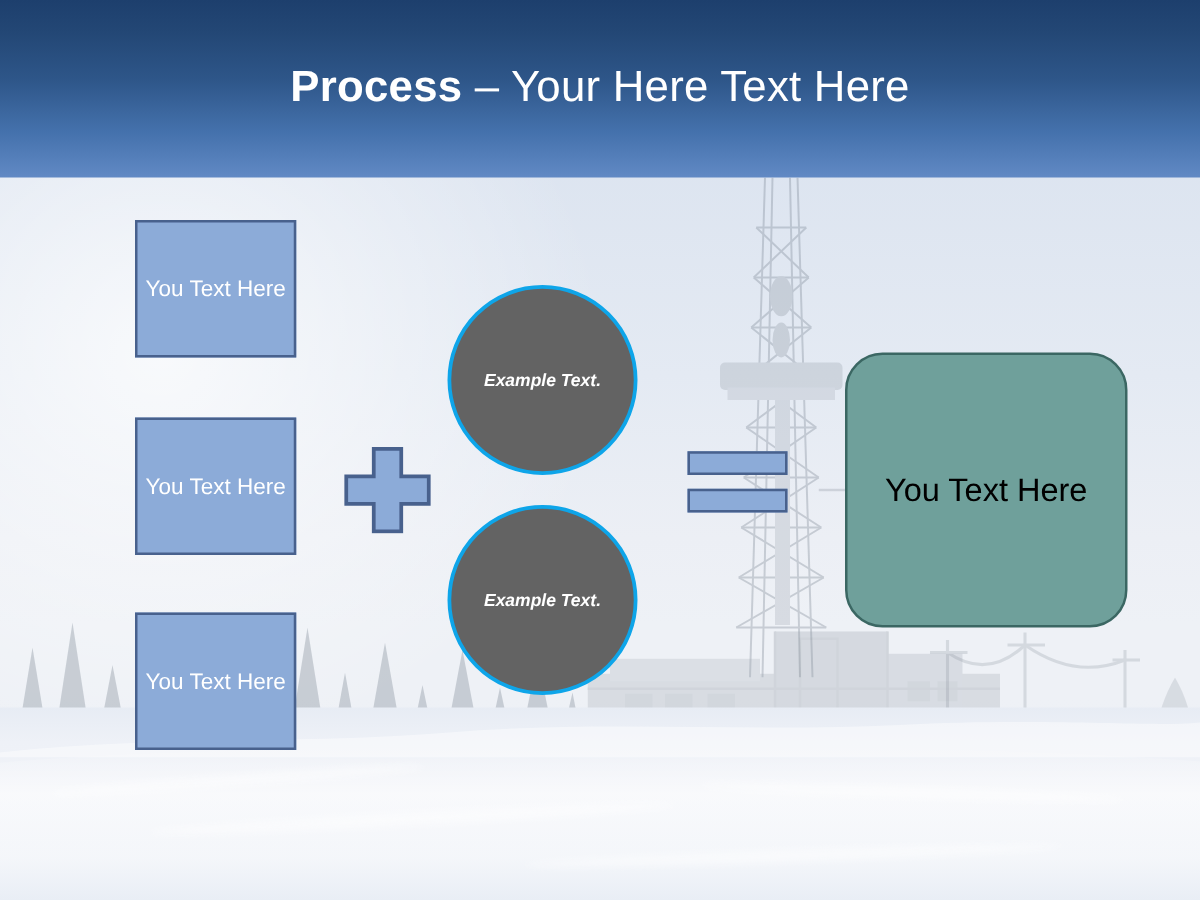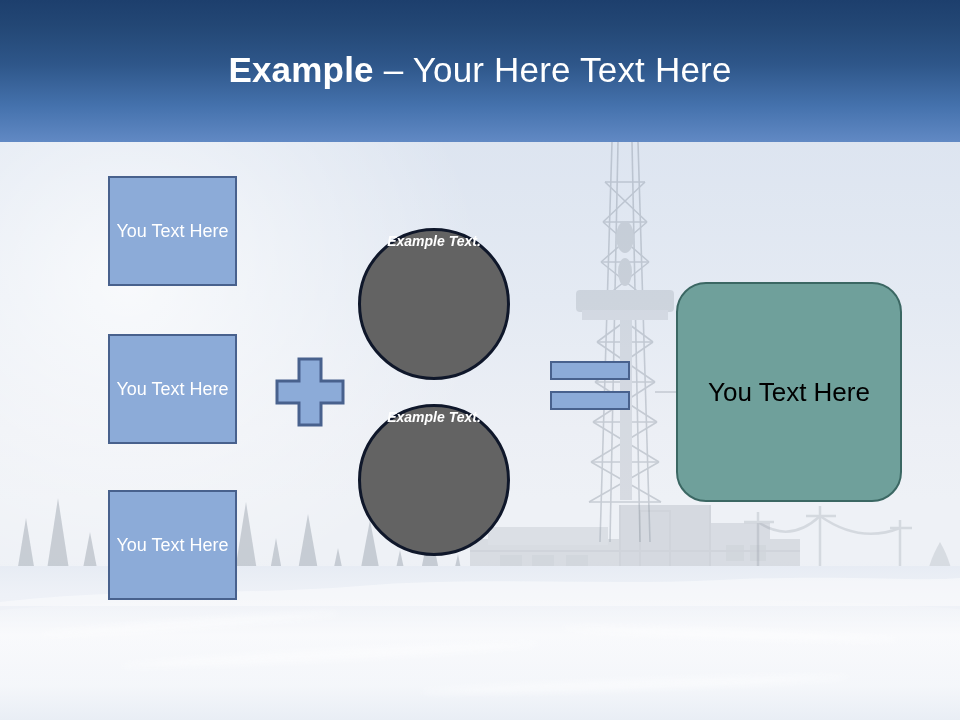--- a/index.html
+++ b/index.html
@@ -160,24 +160,24 @@
     width: 70px; height: 70px;
   }
   .plus svg { display: block; }
 
   
   .circle {
     position: absolute;
     width: 152px; height: 152px;
     border-radius: 50%;
     background: #636363;
-    border: 3px solid #0f172a;
+    border: 3px solid #0ea5e9;
     box-sizing: border-box;
     display: flex;
-    align-items: flex-start;
+    align-items: center;
     justify-content: center;
     color: #ffffff;
     font-size: 14px;
     line-height: 21px;
     font-weight: bold;
     font-style: italic;
     text-align: center;
   }
   .circle span { display:block; width: 100%; }
   .c1 { left: 358px; top: 228px; }
@@ -323,21 +323,21 @@
     </div>
     <div class="snow-road"></div>
     <div class="snow-streak st1"></div>
     <div class="snow-streak st2"></div>
     <div class="snow-streak st3"></div>
     <div class="snow-streak st4"></div>
   </div>
 
   <div class="header"></div>
   <div class="title">
-    <span class="t-bold">Example</span><span class="t-light"> – Your Here Text Here</span>
+    <span class="t-bold">Process</span><span class="t-light"> – Your Here Text Here</span>
   </div>
 
   <div class="blue-box bb1">
     <span>You Text Here</span>
   </div>
   <div class="blue-box bb2">
     <span>You Text Here</span>
   </div>
   <div class="blue-box bb3">
     <span>You Text Here</span>

